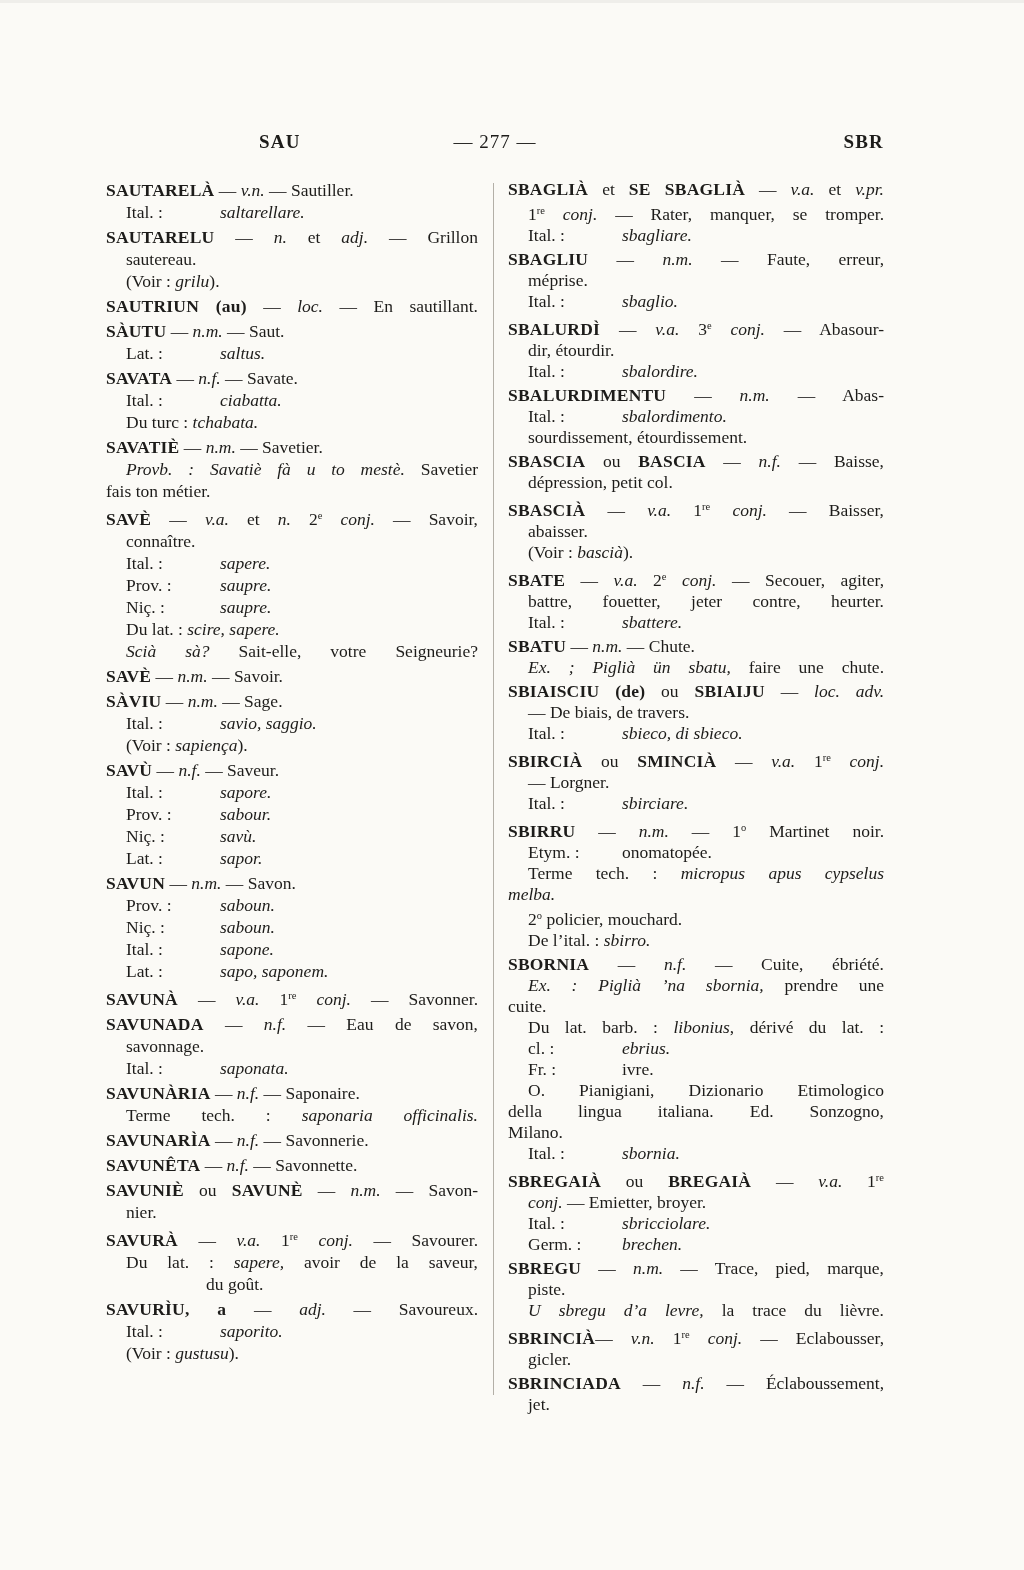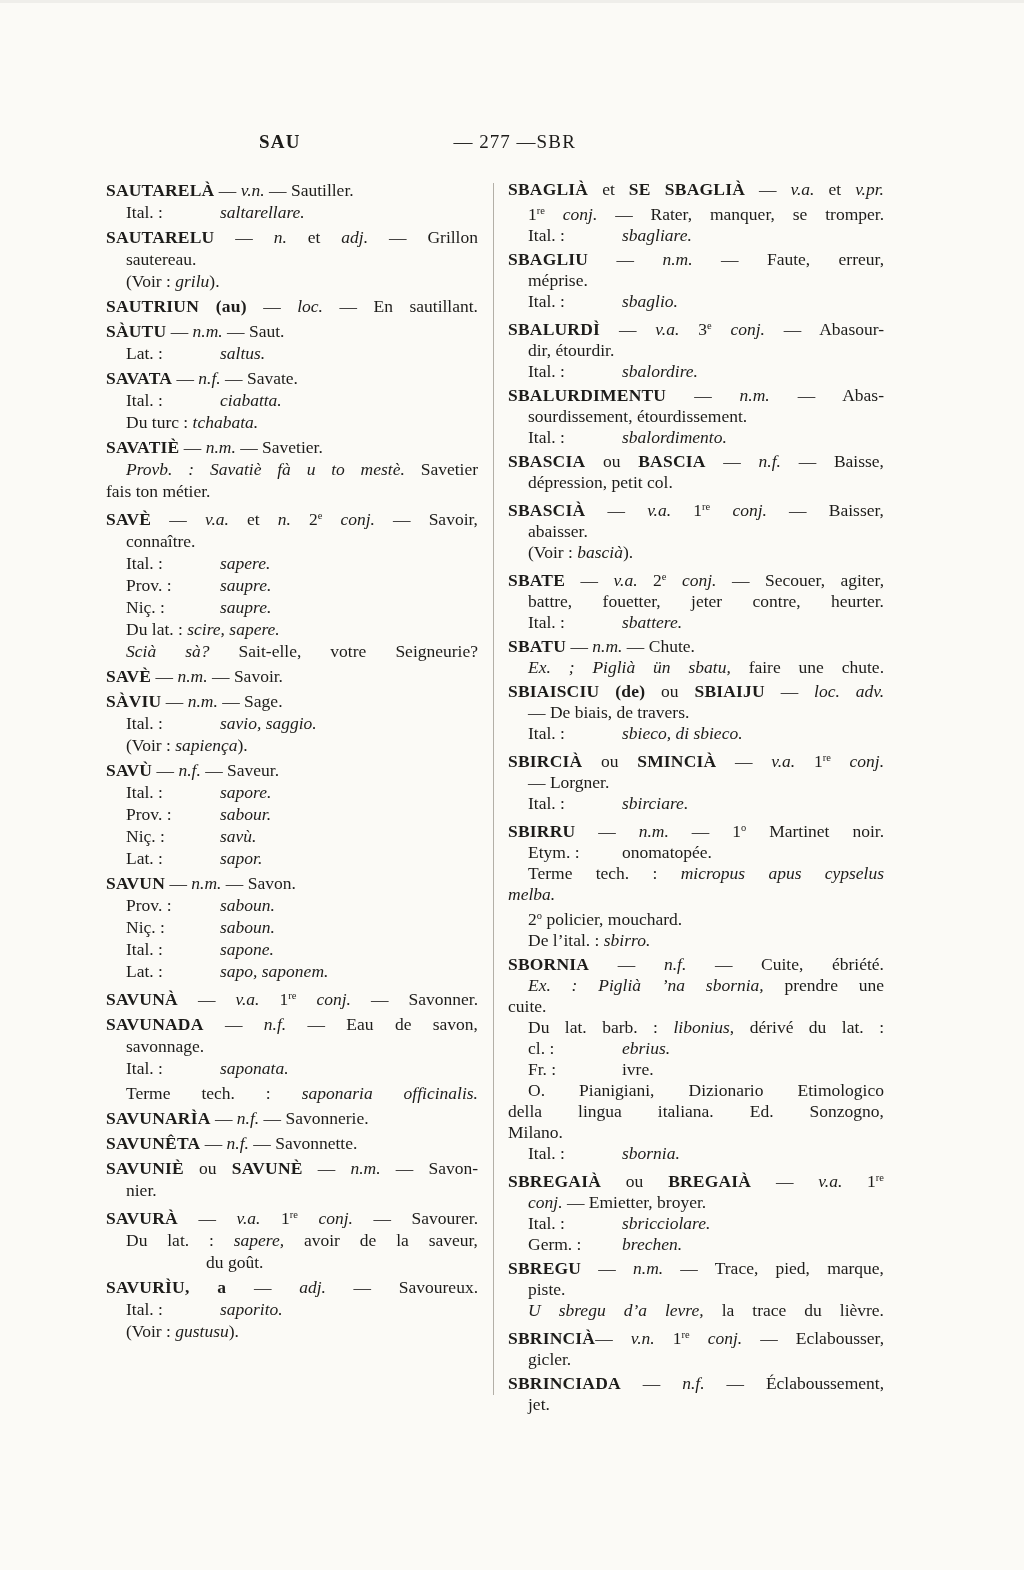--- a/index.html
+++ b/index.html
@@ -13,21 +13,21 @@
     overflow:hidden;
     border-top:3px solid #efeeea;
   }
   .page-header{
     position:absolute; top:127px; left:106px; width:778px;
     display:flex; align-items:baseline;
     font-size:19px; line-height:24px;
   }
   .guide-left{flex:1; text-align:center; letter-spacing:1.2px; font-weight:600;}
   .page-number{text-align:left; letter-spacing:1px;}
-  .guide-right{flex:1; letter-spacing:1.2px; font-weight:400;}
+  .guide-right{flex:1; text-align:right; letter-spacing:1.2px; font-weight:700;}
   .column-divider{
     position:absolute; left:493px; top:180px; width:1px; height:1212px;
     background:#b3afa7;
   }
   .col{position:absolute; top:176px;}
   .col-left{left:106px; width:372px;}
   .col-right{left:508px; width:376px;}
   .col-left .line{line-height:22px;}
   .col-right .line{line-height:21px;}
   .entry + .entry{margin-top:3px;}
@@ -116,20 +116,21 @@
     </div>
     <div class="entry">
       <div class="line ind0 j"><span class="s-b">SAVUNÀ</span><span class="s-r"> — </span><span class="s-i">v.a.</span><span class="s-r"> 1</span><span class="s-s">re</span><span class="s-r"> </span><span class="s-i">conj.</span><span class="s-r"> — Savonner.</span></div>
     </div>
     <div class="entry">
       <div class="line ind0 j"><span class="s-b">SAVUNADA</span><span class="s-r"> — </span><span class="s-i">n.f.</span><span class="s-r"> — Eau de savon,</span></div>
       <div class="line ind1"><span class="s-r">savonnage.</span></div>
       <div class="line ind1"><span class="s-lab">Ital. :</span><span class="s-i">saponata.</span></div>
     </div>
     <div class="entry">
+      <div class="line ind0"><span class="s-b">SAVUNÀRIA</span><span class="s-r"> — </span><span class="s-i">n.f.</span><span class="s-r"> — Saponaire.</span></div>
       <div class="line ind1 j"><span class="s-r">Terme tech. : </span><span class="s-i">saponaria officinalis.</span></div>
     </div>
     <div class="entry">
       <div class="line ind0"><span class="s-b">SAVUNARÌA</span><span class="s-r"> — </span><span class="s-i">n.f.</span><span class="s-r"> — Savonnerie.</span></div>
     </div>
     <div class="entry">
       <div class="line ind0"><span class="s-b">SAVUNÊTA</span><span class="s-r"> — </span><span class="s-i">n.f.</span><span class="s-r"> — Savonnette.</span></div>
     </div>
     <div class="entry">
       <div class="line ind0 j"><span class="s-b">SAVUNIÈ</span><span class="s-r"> ou </span><span class="s-b">SAVUNÈ</span><span class="s-r"> — </span><span class="s-i">n.m.</span><span class="s-r"> — Savon-</span></div>
@@ -157,22 +158,22 @@
       <div class="line ind1"><span class="s-r">méprise.</span></div>
       <div class="line ind1"><span class="s-lab">Ital. :</span><span class="s-i">sbaglio.</span></div>
     </div>
     <div class="entry">
       <div class="line ind0 j"><span class="s-b">SBALURDÌ</span><span class="s-r"> — </span><span class="s-i">v.a.</span><span class="s-r"> 3</span><span class="s-s">e</span><span class="s-r"> </span><span class="s-i">conj.</span><span class="s-r"> — Abasour-</span></div>
       <div class="line ind1"><span class="s-r">dir, étourdir.</span></div>
       <div class="line ind1"><span class="s-lab">Ital. :</span><span class="s-i">sbalordire.</span></div>
     </div>
     <div class="entry">
       <div class="line ind0 j"><span class="s-b">SBALURDIMENTU</span><span class="s-r"> — </span><span class="s-i">n.m.</span><span class="s-r"> — Abas-</span></div>
+      <div class="line ind1"><span class="s-lab">Ital. :</span><span class="s-i">sbalordimento.</span></div>
       <div class="line ind1"><span class="s-r">sourdissement, étourdissement.</span></div>
-      <div class="line ind1"><span class="s-lab">Ital. :</span><span class="s-i">sbalordimento.</span></div>
     </div>
     <div class="entry">
       <div class="line ind0 j"><span class="s-b">SBASCIA</span><span class="s-r"> ou </span><span class="s-b">BASCIA</span><span class="s-r"> — </span><span class="s-i">n.f.</span><span class="s-r"> — Baisse,</span></div>
       <div class="line ind1"><span class="s-r">dépression, petit col.</span></div>
     </div>
     <div class="entry">
       <div class="line ind0 j"><span class="s-b">SBASCIÀ</span><span class="s-r"> — </span><span class="s-i">v.a.</span><span class="s-r"> 1</span><span class="s-s">re</span><span class="s-r"> </span><span class="s-i">conj.</span><span class="s-r"> — Baisser,</span></div>
       <div class="line ind1"><span class="s-r">abaisser.</span></div>
       <div class="line ind1"><span class="s-r">(Voir : </span><span class="s-i">bascià</span><span class="s-r">).</span></div>
     </div>

